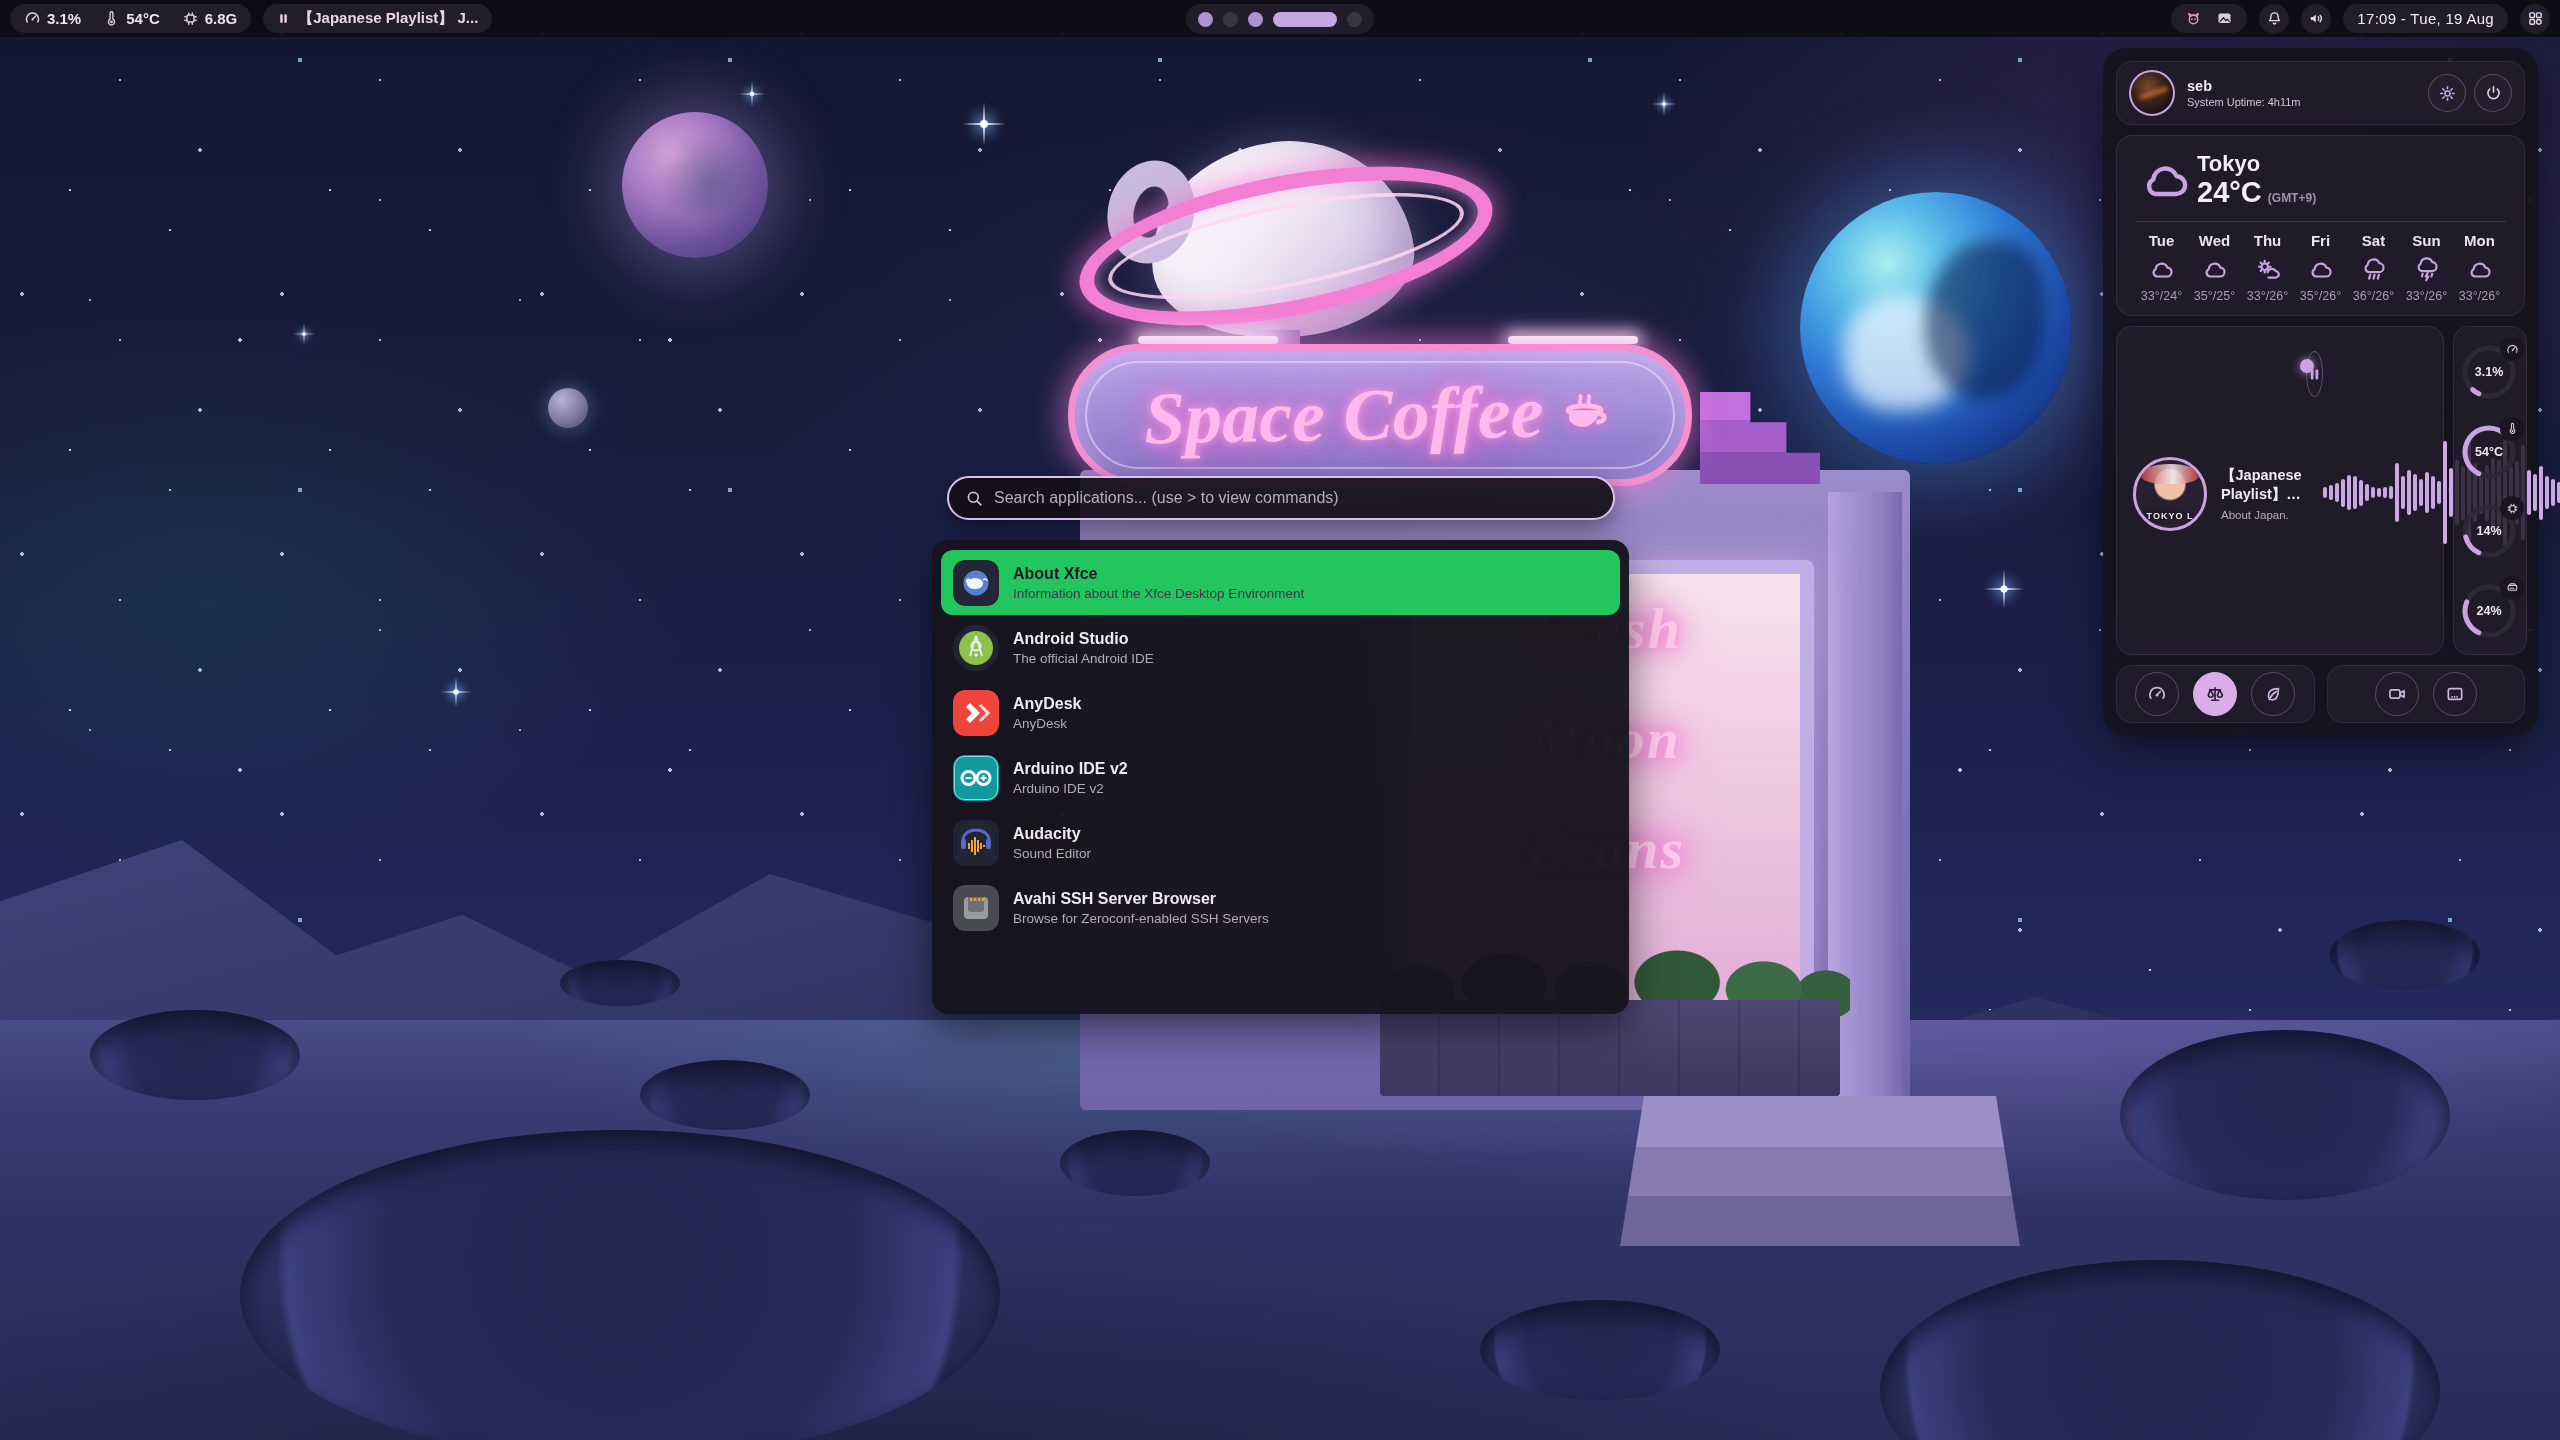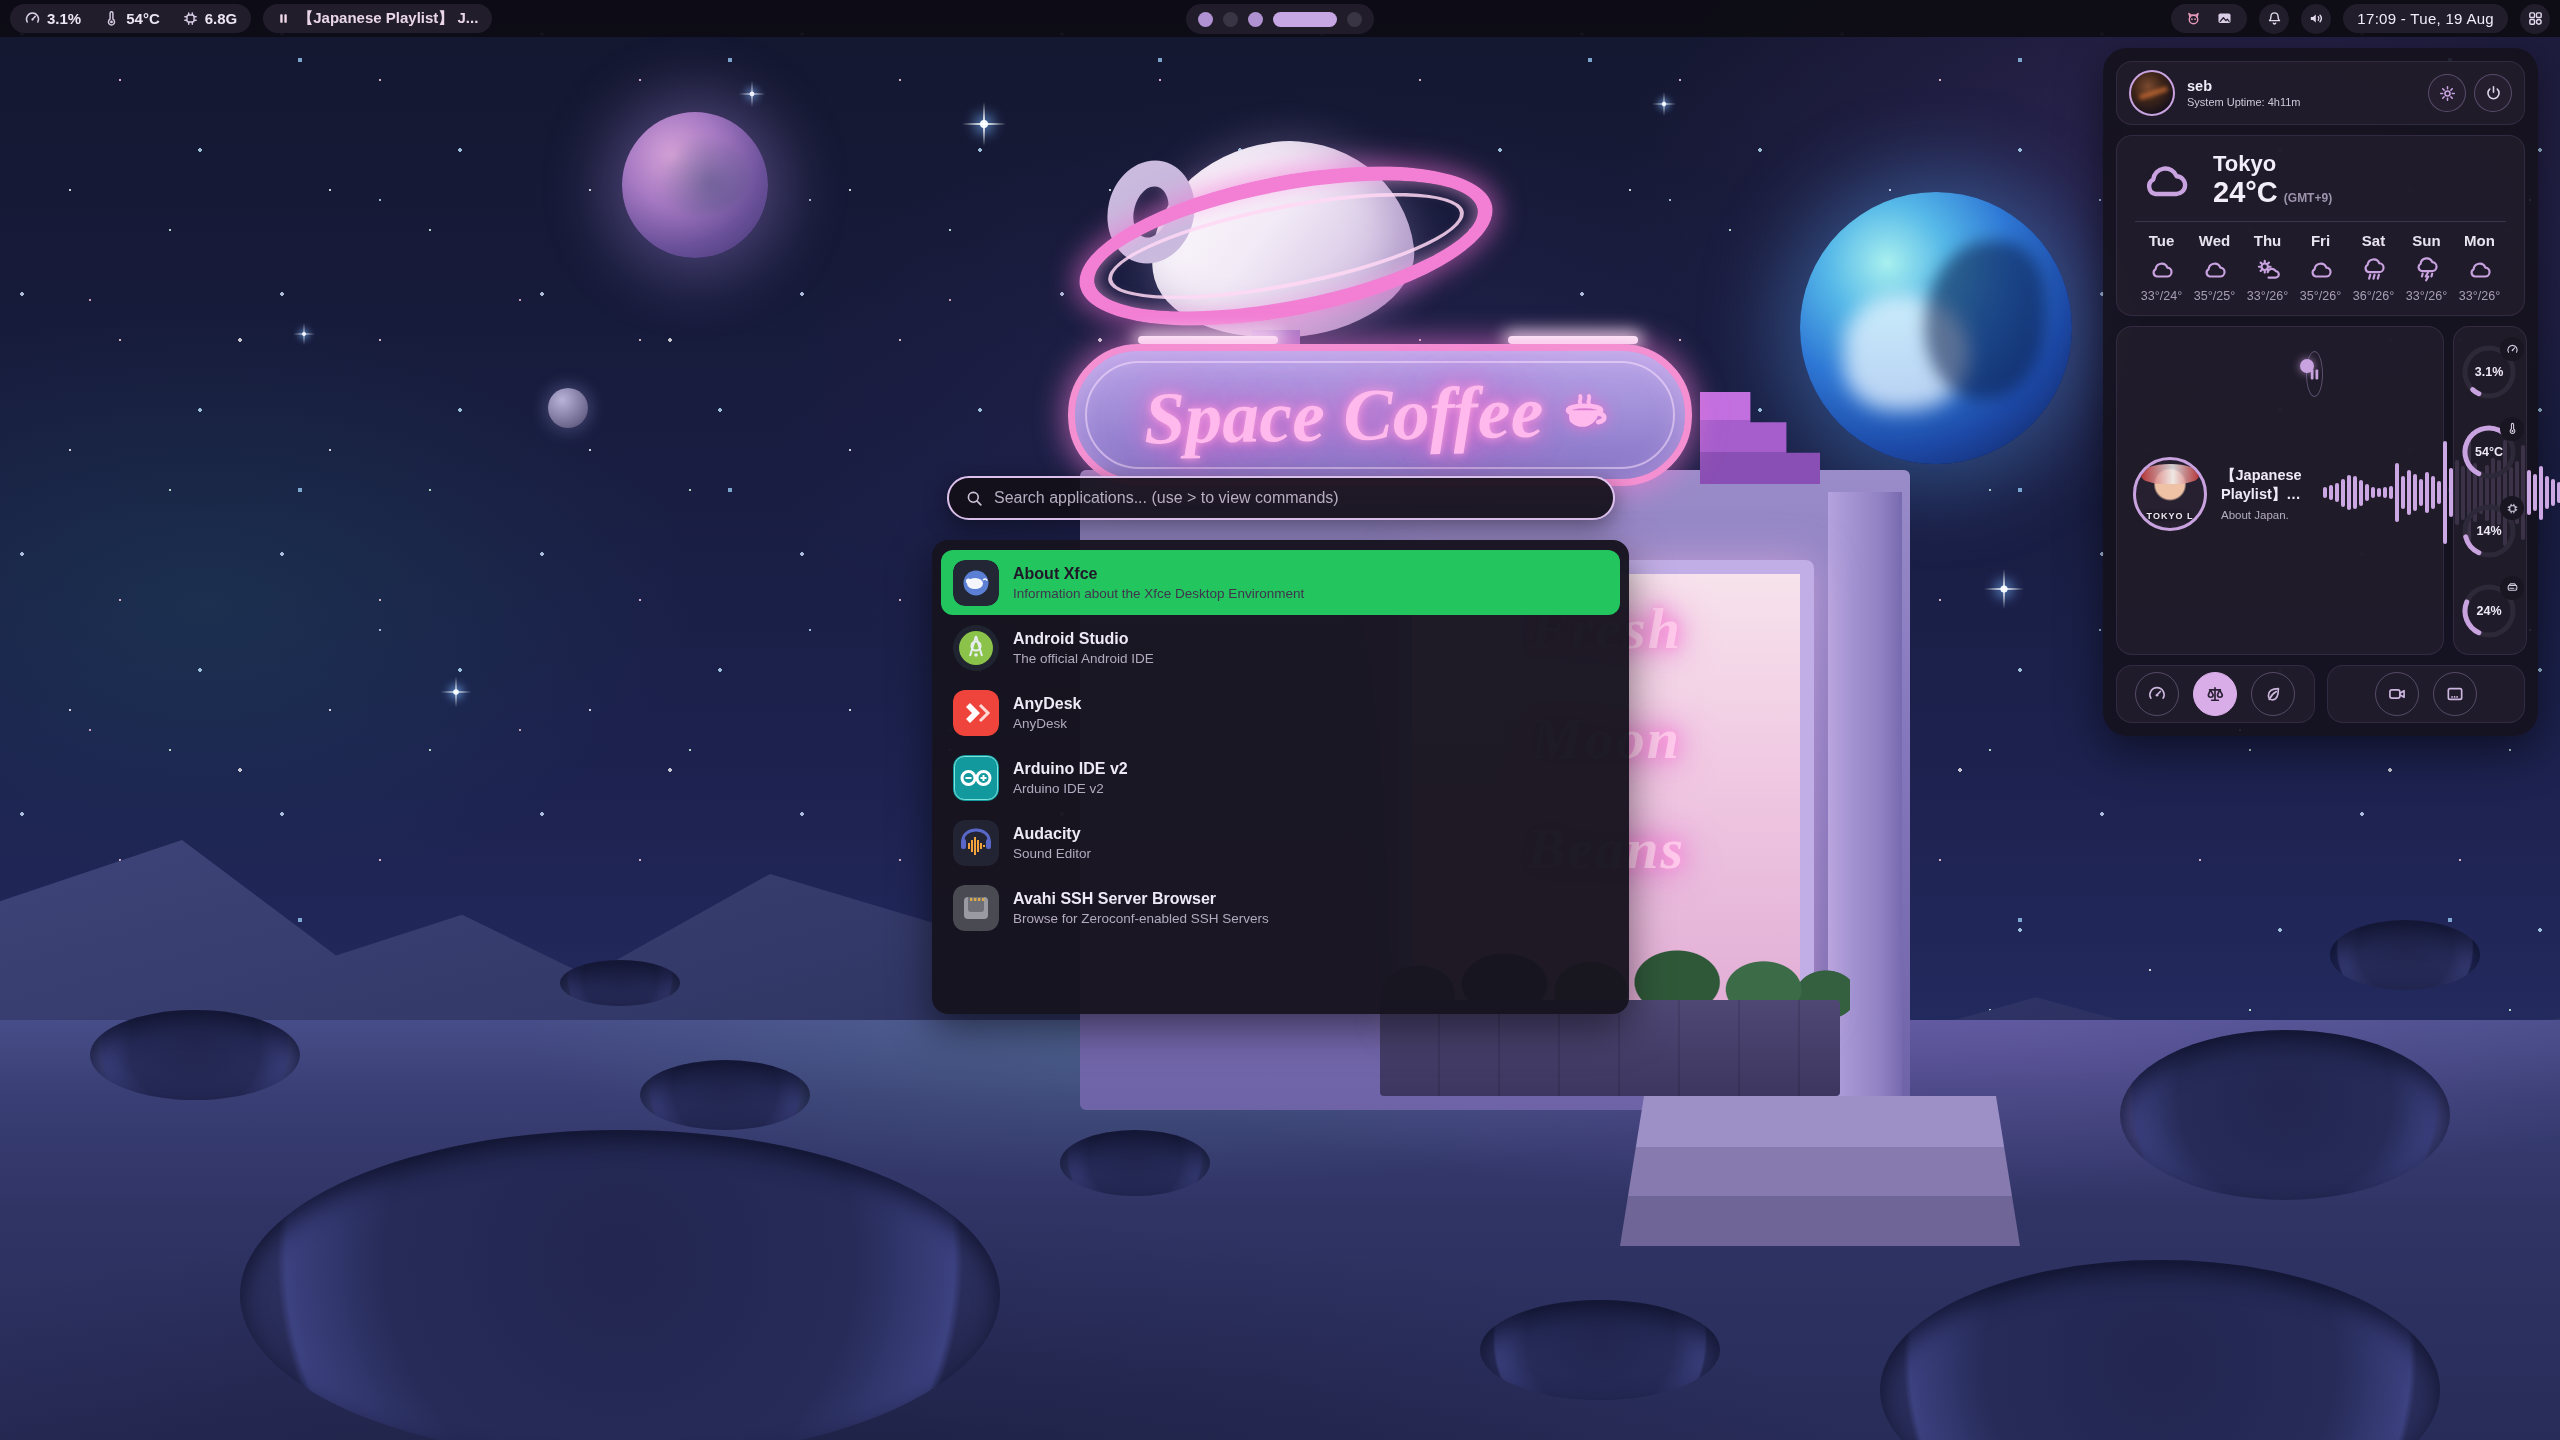--- a/index.html
+++ b/index.html
@@ -182,21 +182,21 @@
     background:#c96a32; filter:blur(2px); transform:rotate(-18deg); }
   .user-name { font-size:14.5px; font-weight:700; color:#f1ecf7; }
   .user-uptime { font-size:11px; color:#cfc7da; margin-top:2px; }
   .user-actions { margin-left:auto; display:flex; gap:8px; }
   .rbtn { width:38px; height:38px; border-radius:50%; border:1px solid rgba(185,160,215,.35);
     background:rgba(40,34,52,.6); display:flex; align-items:center; justify-content:center; }
   .rbtn .ic { width:19px; height:19px; color:#c9a3e0; }
   .rbtn.power .ic { color:#ddd5e8; }
 
   .weather-card { padding:16px 18px 12px; }
-  .w-now { display:flex; align-items:center; gap:16px; }
+  .w-now { display:flex; align-items:center; gap:0; }
   .w-cloud { width:62px; height:52px; color:#c9a3e0; }
   .w-city { font-size:22px; font-weight:700; color:#f2edf8; line-height:1.1; }
   .w-temp { font-size:29px; font-weight:700; color:#f2edf8; }
   .w-tz { font-size:12px; font-weight:700; color:#9d93ac; margin-left:6px; }
   .w-divider { height:1px; background:rgba(160,140,190,.22); margin:12px 0 10px; }
   .w-days { display:flex; }
   .w-day { flex:1; text-align:center; }
   .w-day .d { font-size:15px; font-weight:700; color:#e9e3f0; }
   .w-day .i { width:30px; height:26px; margin:8px auto 6px; color:#c9a3e0; }
   .w-day .t { font-size:12.5px; color:#a79db5; }

